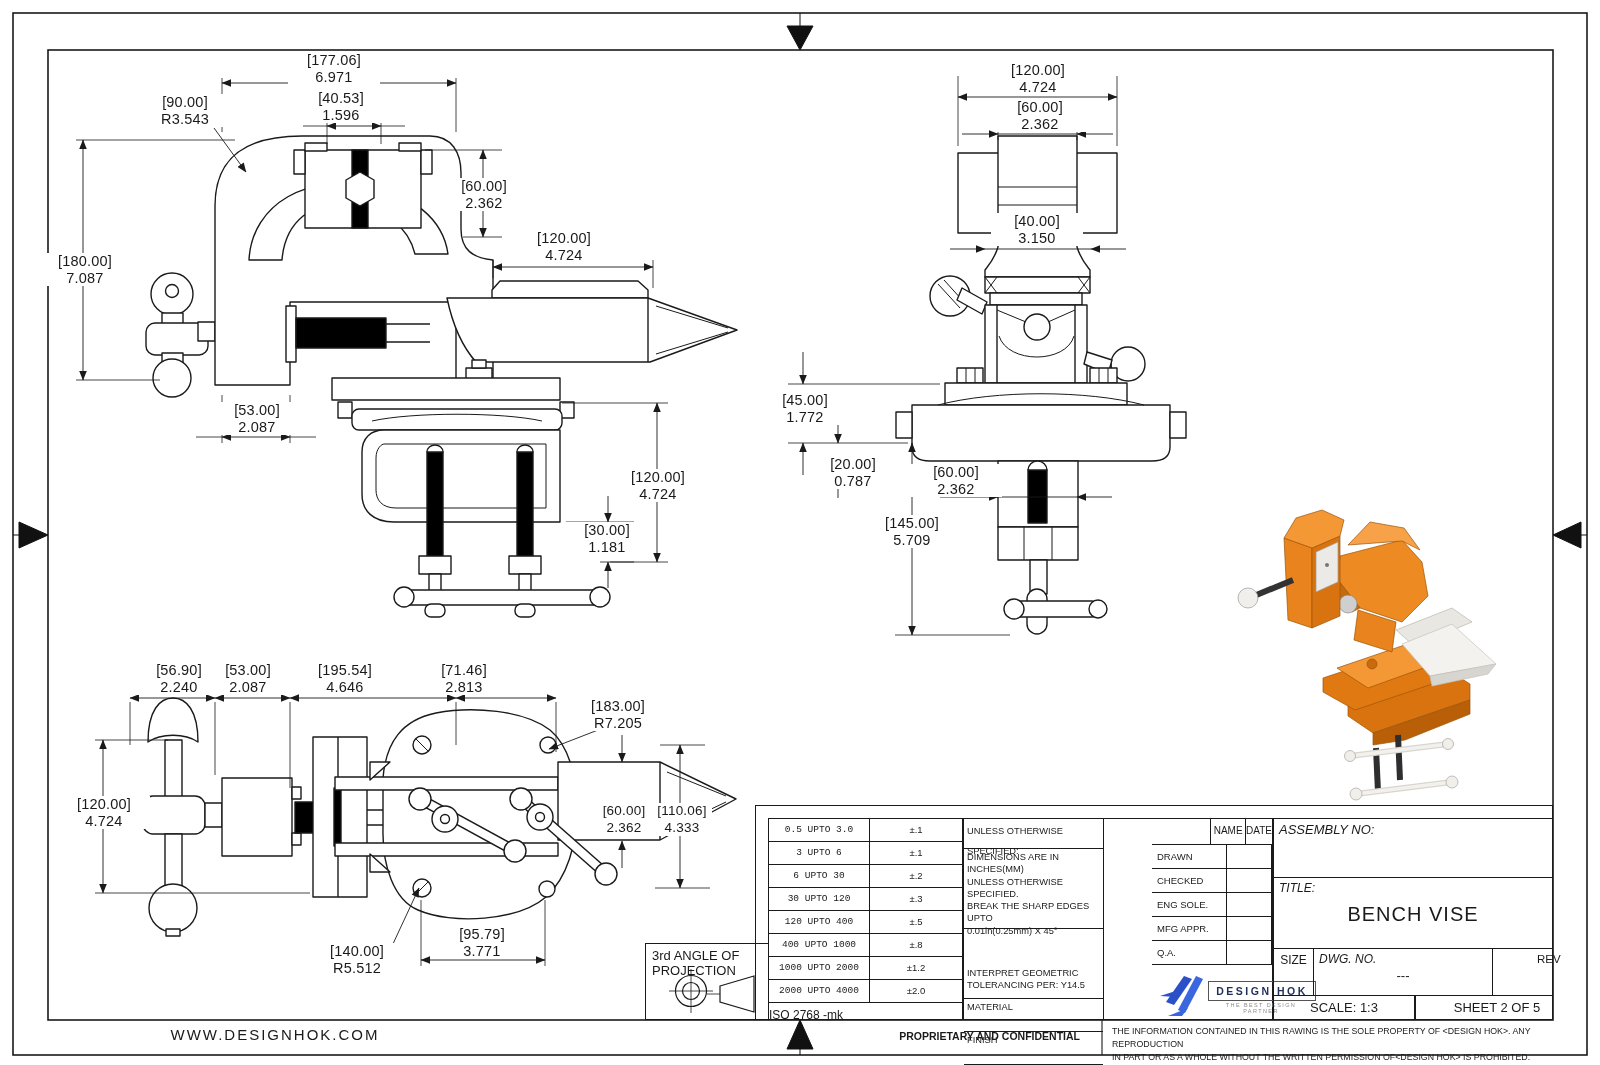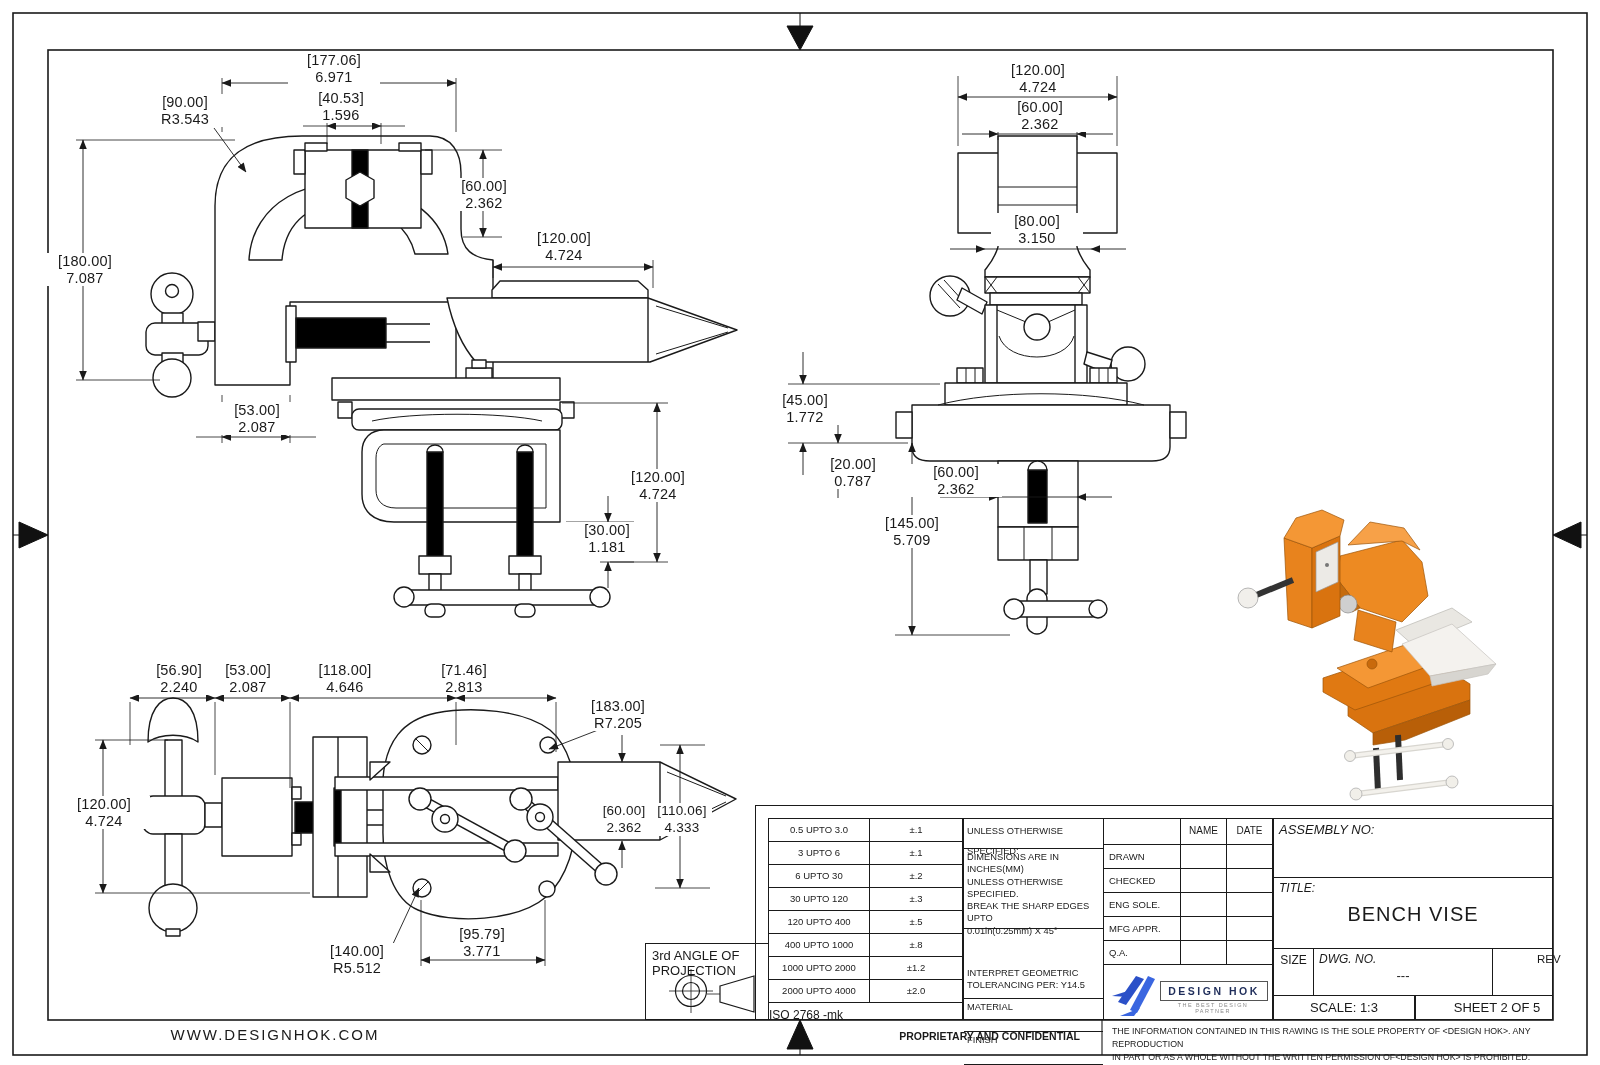--- a/index.html
+++ b/index.html
@@ -5,21 +5,21 @@
   html,body{margin:0;padding:0;background:#e9e9e9;}
   #sheet{position:relative;width:1600px;height:1065px;background:#ffffff;overflow:hidden;
          font-family:"Liberation Sans",sans-serif;color:#1a1a1a;}
   #lineart{position:absolute;left:0;top:0;z-index:1;}
   .ui{position:absolute;z-index:2;box-sizing:border-box;}
   .box{position:absolute;z-index:2;border:1px solid #1a1a1a;box-sizing:border-box;background:transparent;}
   .dim{position:absolute;z-index:3;text-align:center;font-size:14.5px;line-height:16.5px;
        letter-spacing:.2px;background:#fff;padding:0 1px;}
   .dim span{display:block;}
   .tol-row{display:flex;height:22px;border-bottom:1px solid #1a1a1a;font-size:9.5px;}
-  .tol-range{width:100px;border-right:1px solid #1a1a1a;text-align:center;line-height:21px;}
+  .tol-range{width:100px;border-right:1px solid #1a1a1a;text-align:center;line-height:21px;font-family:Liberation Mono, monospace;}
   .tol-val{flex:1;text-align:center;line-height:21px;}
   .tol-foot{height:25px;line-height:24px;font-size:12px;}
   .nsec{border-bottom:1px solid #1a1a1a;padding:2px 3px;font-size:9.3px;line-height:12.3px;}
   .apr-row{display:flex;height:23px;border-top:1px solid #1a1a1a;font-size:9.5px;}
   .apr-h{border-top:none;height:25px;font-size:10px;}
   .apr-l{width:77px;border-right:1px solid #1a1a1a;padding:6px 0 0 5px;box-sizing:border-box;}
   .apr-c{width:46px;border-right:1px solid #1a1a1a;text-align:center;padding-top:6px;box-sizing:border-box;}
   .apr-d{flex:1;text-align:center;padding-top:6px;box-sizing:border-box;}
   .cell-label{font-size:11.5px;padding:3px 0 0 5px;font-style:italic;}
 </style>
@@ -362,21 +362,21 @@
 
 <div class="dim" style="left:992px;top:62px;width:90px">
       <span>[120.00]</span>
       <span>4.724</span>
     </div>
 <div class="dim" style="left:994px;top:99px;width:90px">
       <span>[60.00]</span>
       <span>2.362</span>
     </div>
 <div class="dim" style="left:991px;top:213px;width:90px">
-      <span>[80.00]</span>
+      <span>[40.00]</span>
       <span>3.150</span>
     </div>
 <div class="dim" style="left:759px;top:392px;width:90px">
       <span>[45.00]</span>
       <span>1.772</span>
     </div>
 <div class="dim" style="left:807px;top:456px;width:90px">
       <span>[20.00]</span>
       <span>0.787</span>
     </div>
@@ -391,21 +391,21 @@
 
 <div class="dim" style="left:133px;top:662px;width:90px">
       <span>[56.90]</span>
       <span>2.240</span>
     </div>
 <div class="dim" style="left:202px;top:662px;width:90px">
       <span>[53.00]</span>
       <span>2.087</span>
     </div>
 <div class="dim" style="left:299px;top:662px;width:90px">
-      <span>[118.00]</span>
+      <span>[195.54]</span>
       <span>4.646</span>
     </div>
 <div class="dim" style="left:418px;top:662px;width:90px">
       <span>[71.46]</span>
       <span>2.813</span>
     </div>
 <div class="dim" style="left:572px;top:698px;width:90px">
       <span>[183.00]</span>
       <span>R7.205</span>
     </div>
@@ -486,21 +486,21 @@
   </div>
   <div class="nsec" style="height:29px;margin-top:36px;">
     <div>INTERPRET GEOMETRIC</div>
     <div>TOLERANCING PER: Y14.5</div>
   </div>
   <div class="nsec" style="height:28px;">MATERIAL</div>
   <div class="nsec" style="height:28px;">FINISH</div>
   <div class="nsec" style="height:17px;border-bottom:none;">WEIGHT:</div>
 </div>
 
-<div class="box" style="left:1103px;top:818px;width:170px;height:202px;">
+<div class="box" style="left:1103px;top:818px;width:170px;height:202px;padding-left:48px;">
   <div class="apr-row apr-h">
     <div class="apr-l"></div>
     <div class="apr-c">NAME</div>
     <div class="apr-d">DATE</div>
   </div>
   <div class="apr-row">
         <div class="apr-l">DRAWN</div>
         <div class="apr-c"></div>
         <div class="apr-d"></div>
       </div>

